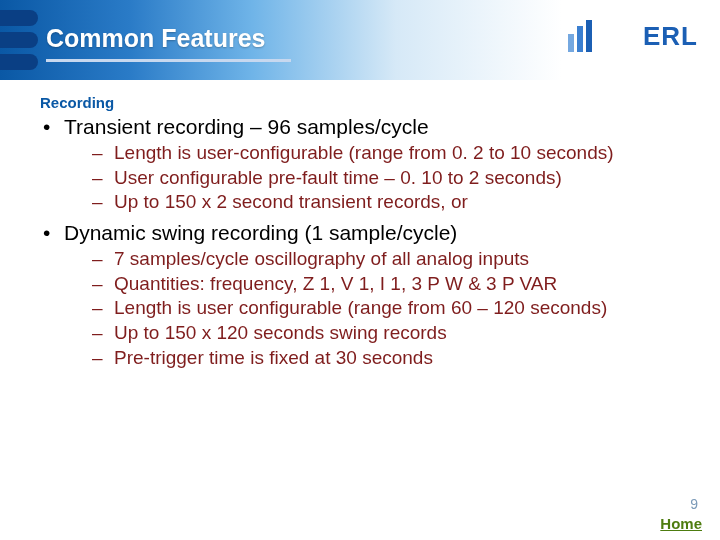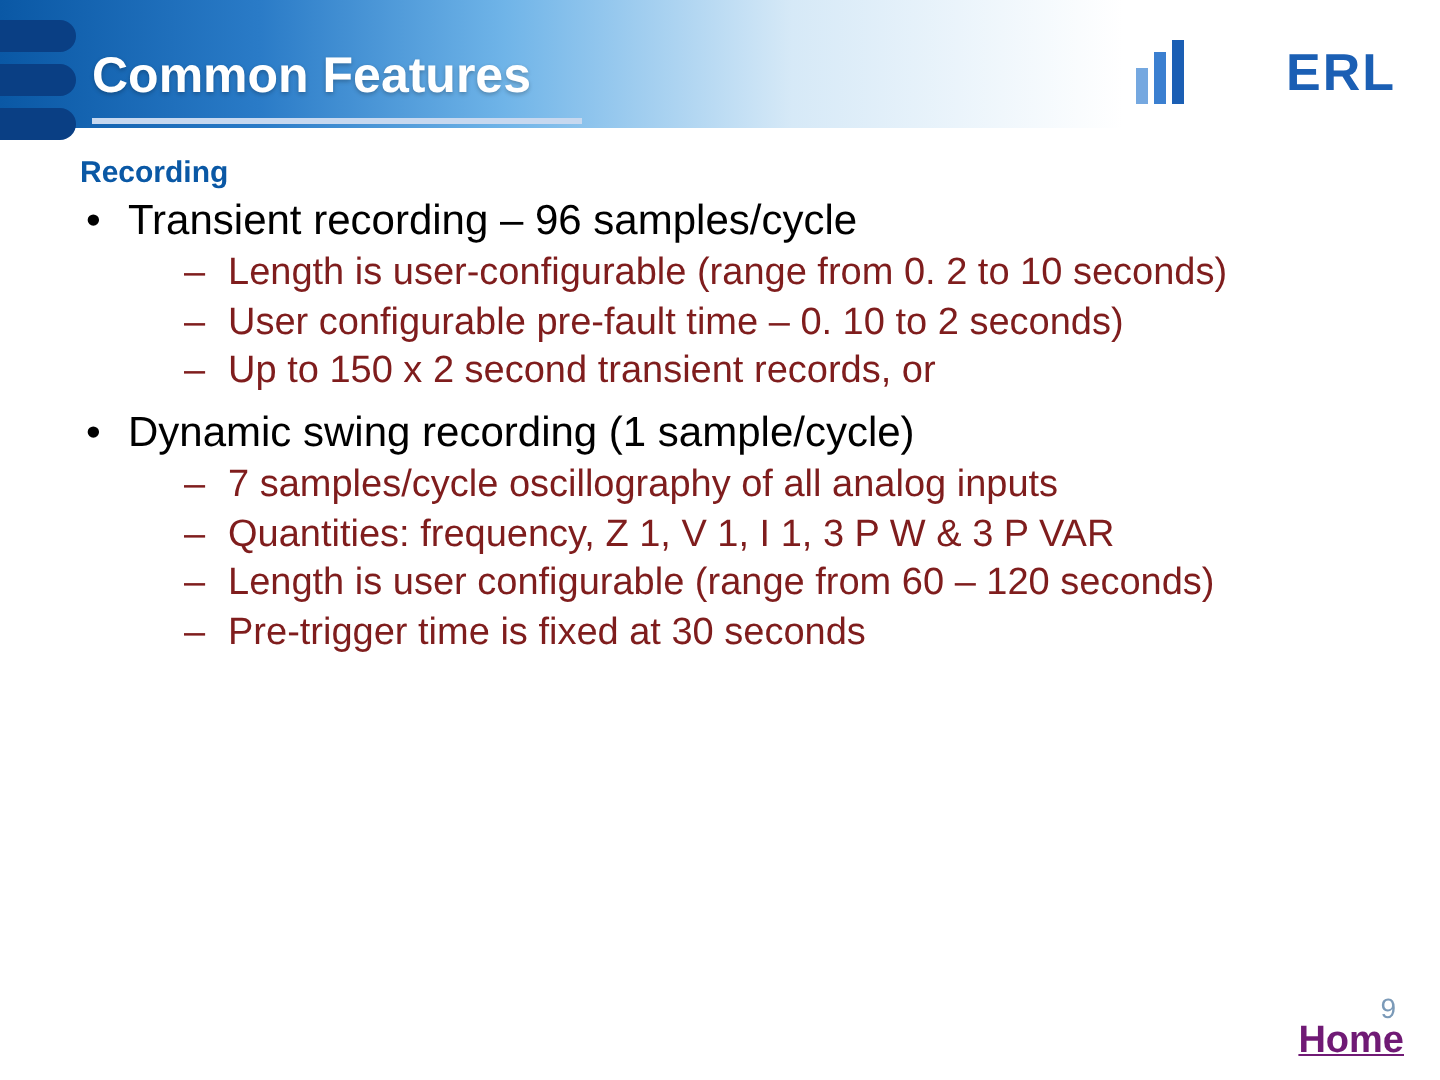--- a/index.html
+++ b/index.html
@@ -2,21 +2,21 @@
 <html><head>
 <meta charset="utf-8">
 <style>
   * { margin: 0; padding: 0; box-sizing: border-box; }
   body {
     width: 720px; height: 540px;
     font-family: Arial, Helvetica, sans-serif;
     background: #fff; position: relative; overflow: hidden;
   }
   .header {
-    position: relative; height: 64px;
+    position: relative; height: 80px;
     background: linear-gradient(to right, #0a58a5 0%, #2a7bc7 18%, #6fb4e8 35%, #d6e9f7 55%, #ffffff 78%);
   }
   .stripes {
     position: absolute; left: 0; top: 0; width: 38px; height: 80px;
     display: flex; flex-direction: column; justify-content: center; gap: 6px;
     padding-left: 0;
   }
   .stripes .bar {
     height: 16px; background: #0a3f84; border-radius: 0 10px 10px 0;
   }
@@ -59,21 +59,21 @@
     font-size: 19px; color: #7f1d1d; position: relative; padding-left: 22px; line-height: 1.3;
   }
   ul.sub > li::before {
     content: "–"; position: absolute; left: 0; top: 0;
   }
   .page-num {
     position: absolute; right: 22px; bottom: 28px; color: #7b9ab8; font-size: 14px;
   }
   .home-link {
     position: absolute; right: 18px; bottom: 8px;
-    color: #701a75; font-size: 19px; font-weight: bold; text-decoration: underline; cursor: pointer;
+    color: #4d7c0f; font-size: 15px; font-weight: bold; text-decoration: underline; cursor: pointer;
   }
 </style>
 </head>
 <body>
 
 <div class="header">
   <div class="stripes">
     <div class="bar"></div>
     <div class="bar"></div>
     <div class="bar"></div>
@@ -103,20 +103,21 @@
         <li>User configurable pre-fault time – 0. 10 to 2 seconds)</li>
         <li>Up to 150 x 2 second transient records, or</li>
       </ul>
     </li>
     <li>
       <span>Dynamic swing recording (1 sample/cycle)</span>
       <ul class="sub">
         <li>7 samples/cycle oscillography of all analog inputs</li>
         <li>Quantities: frequency, Z 1, V 1, I 1, 3 P W &amp; 3 P VAR</li>
         <li>Length is user configurable (range from 60 – 120 seconds)</li>
+        <li>Up to 150 x 120 seconds swing records</li>
         <li>Pre-trigger time is fixed at 30 seconds</li>
       </ul>
     </li>
   </ul>
 </div>
 
 <div class="page-num">9</div>
 <a class="home-link">Home</a>
 
 </body></html>

